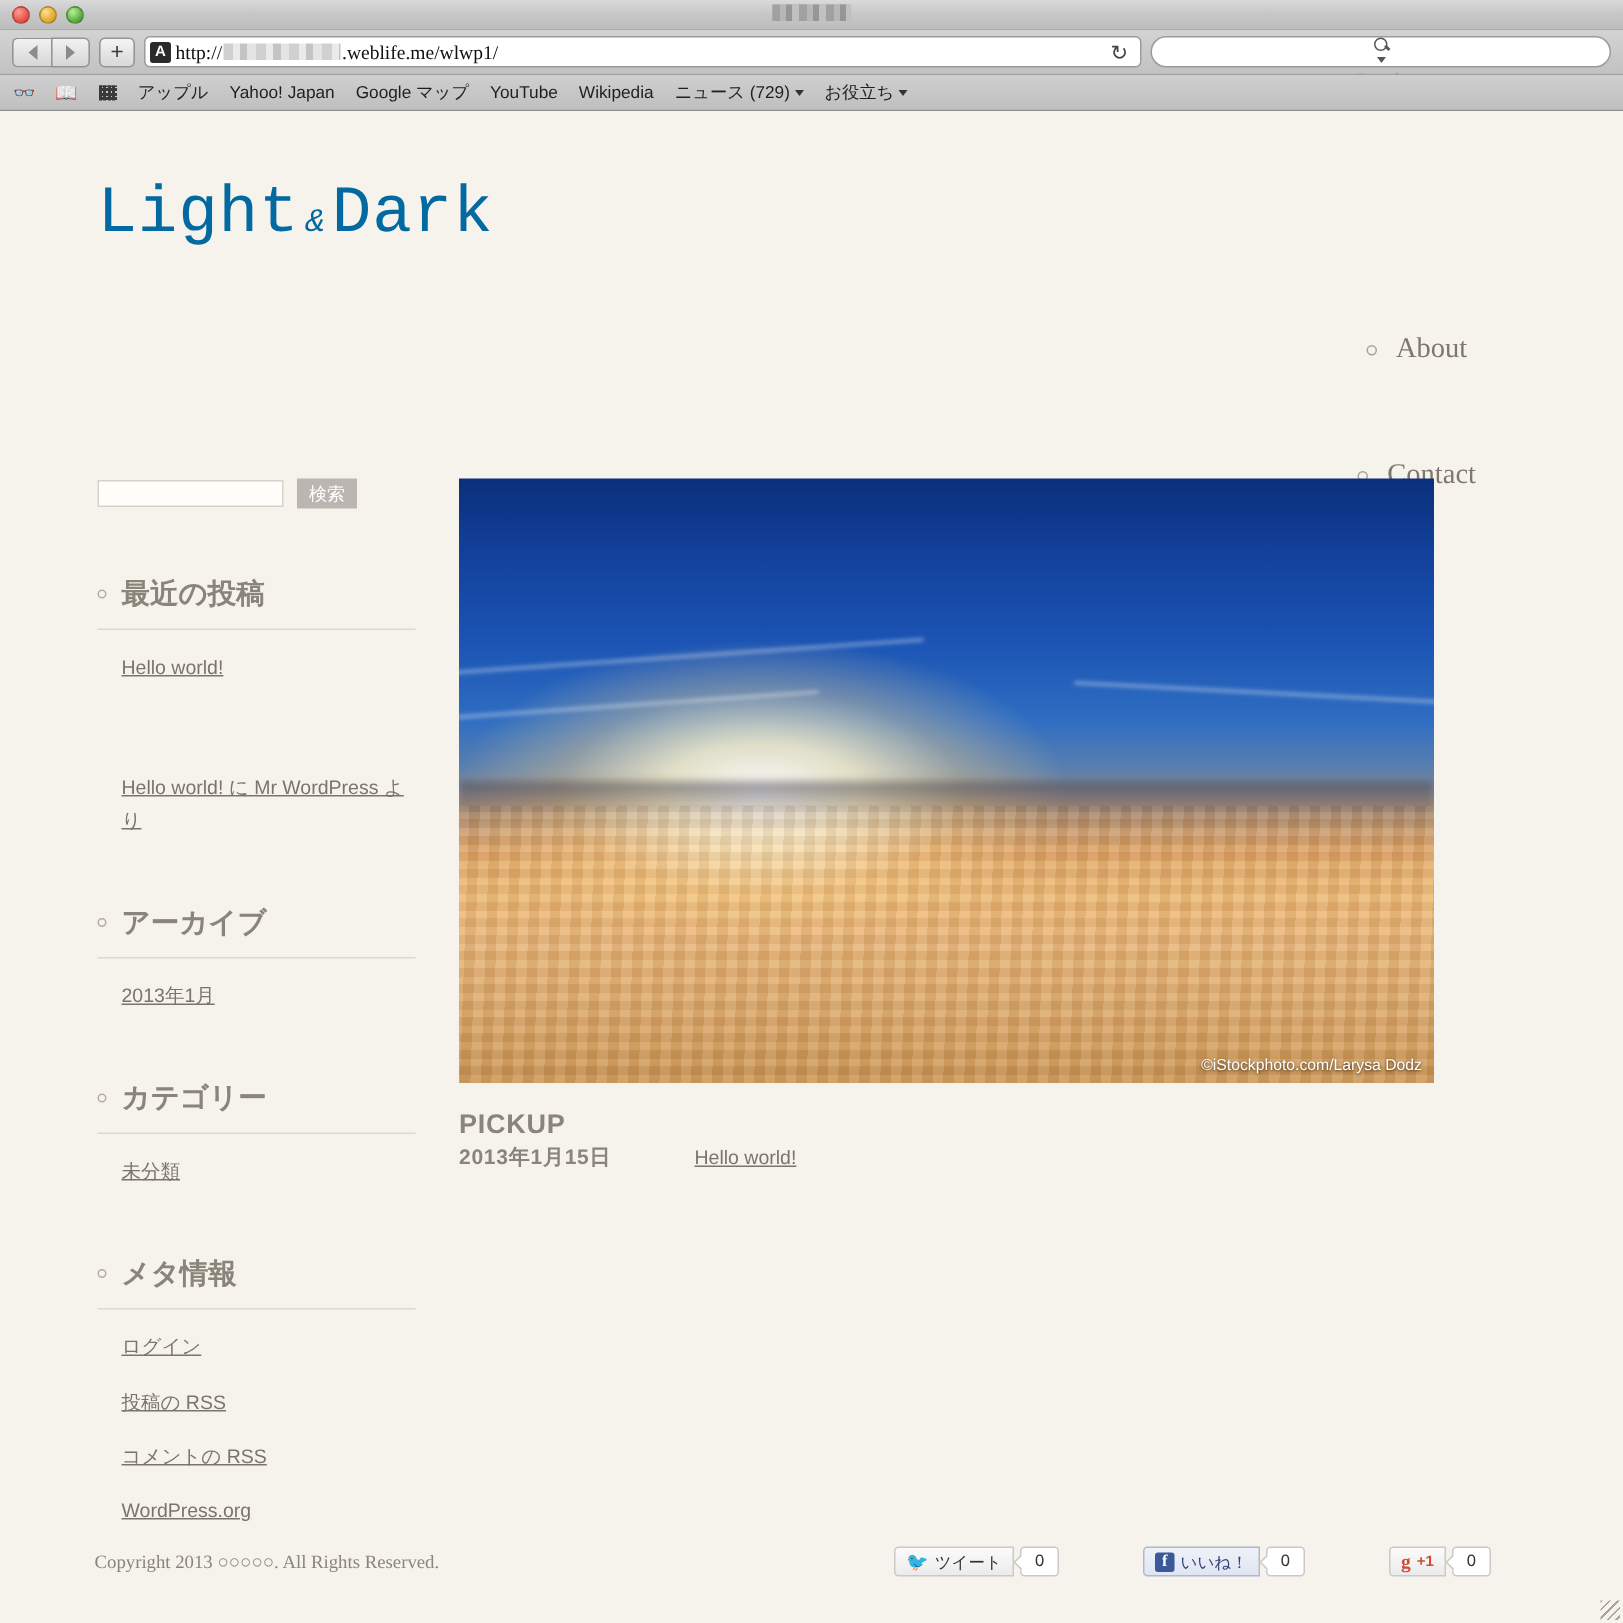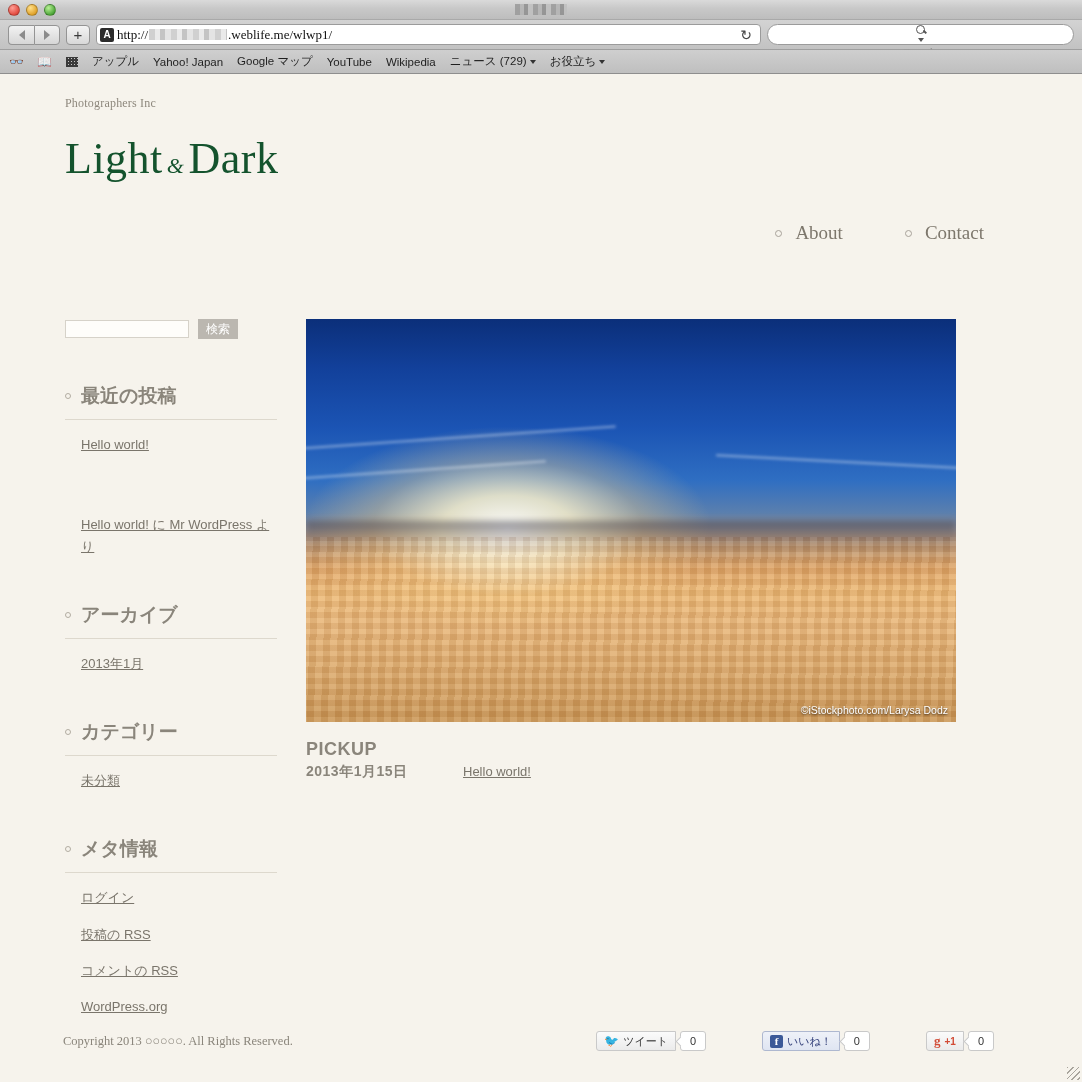--- a/index.html
+++ b/index.html
@@ -121,30 +121,30 @@
 
   
   .page {
     flex:1; background:#f6f3ec; position:relative; overflow:hidden;
     color:#6f6a61;
   }
 
   .site-header { padding:22px 0 0 65px; }
   .tagline { font-family:"Liberation Serif", serif; font-size:12px; color:#8e887d; letter-spacing:.2px; }
   .site-title {
-    font-family:Liberation Serif, serif;
-    font-size:44px; color:#14532d; font-weight:400;
+    font-family:Liberation Mono, monospace;
+    font-size:44px; color:#0369a1; font-weight:400;
     margin-top:22px; letter-spacing:.5px;
   }
   .site-title .amp { font-size:22px; font-style:italic; padding:0 4px; }
 
   .main-nav {
     position:absolute; top:148px; right:98px;
     display:flex; gap:62px; align-items:center;
-    font-family:"Liberation Serif", serif; font-size:19px; color:#7d776c;
+    font-family:"Liberation Serif", serif; font-size:19px; color:#7d776c;flex-direction:column;
   }
   .nav-item { display:flex; align-items:center; gap:13px; }
   .ring { width:7px; height:7px; border:1px solid #a8a29a; border-radius:50%; }
 
   .content { position:absolute; top:245px; left:0; right:0; }
 
   
   .sidebar { position:absolute; left:65px; top:0; width:212px; }
   .searchform { display:flex; align-items:center; gap:9px; }
   .searchform input {
@@ -297,21 +297,20 @@
     <span class="bm">Google マップ</span>
     <span class="bm">YouTube</span>
     <span class="bm">Wikipedia</span>
     <span class="bm"><span>ニュース (729)</span><span class="tri-s"></span></span>
     <span class="bm"><span>お役立ち</span><span class="tri-s"></span></span>
   </div>
 
   <div class="page">
 
     <div class="site-header">
-      <div class="tagline">Photographers Inc</div>
       <div class="site-title">
         <span>Light</span><span class="amp">&amp;</span><span>Dark</span>
       </div>
     </div>
 
     <div class="main-nav">
       <div class="nav-item">
         <span class="ring"></span>
         <span>About</span>
       </div>

